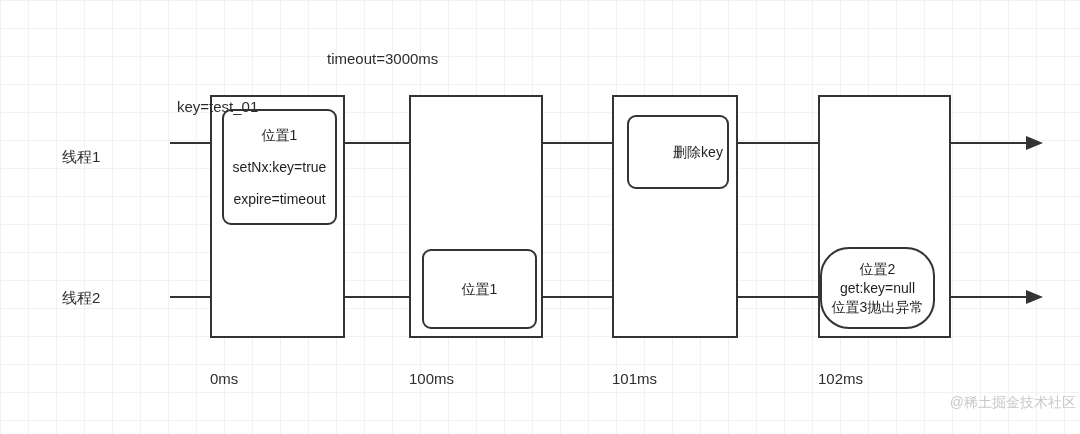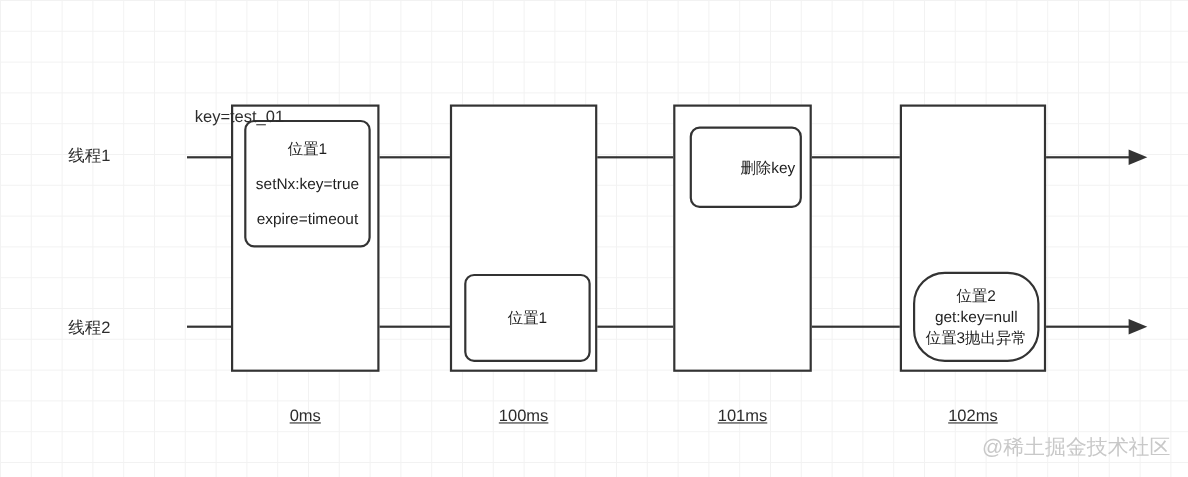--- a/index.html
+++ b/index.html
@@ -32,21 +32,21 @@
 
   
   .thread-label {
     position: absolute;
     left: 62px;
     font-size: 15px;
     color: #2d2d2d;
     white-space: nowrap;
     z-index: 4;
   }
-  .thread-label.t1 { top: 132px; }
+  .thread-label.t1 { top: 148px; }
   .thread-label.t2 { top: 289px; }
 
   
   .thread-line {
     position: absolute;
     left: 170px;
     width: 857px;
     height: 2px;
     background: #333333;
     z-index: 1;
@@ -97,55 +97,55 @@
     z-index: 3;
   }
   .note .note-line { white-space: nowrap; }
 
   .note.n1 { left: 10px; top: 12px; width: 115px; height: 116px; }
   .note.n1 .note-line { line-height: 32px; }
   .note.n2 { left: 11px; top: 152px; width: 115px; height: 80px; }
   .note.n2 .note-line { line-height: 21px; }
   .note.n3 { left: 13px; top: 18px; width: 102px; height: 74px; padding-left: 40px; }
   .note.n3 .note-line { line-height: 20px; }
-  .note.n4 { left: 10px; top: 150px; width: 115px; height: 82px; border-radius: 29px; }
+  .note.n4 { left: 0; top: 150px; width: 115px; height: 82px; border-radius: 29px; }
   .note.n4 .note-line { line-height: 19px; }
 
   
   .time-label {
     position: absolute;
     top: 370px;
     font-size: 15px;
     color: #2d2d2d;
-    text-align: center;
+    text-align: left;
     z-index: 4;
-    text-decoration: underline;
   }
   .time-label.c1 { left: 210px; width: 135px; }
   .time-label.c2 { left: 409px; width: 134px; }
   .time-label.c3 { left: 612px; width: 126px; }
   .time-label.c4 { left: 818px; width: 133px; }
 
   
   .watermark {
     position: absolute;
     top: 394px;
-    right: 16px;
-    font-size: 19px;
+    right: 4px;
+    font-size: 14px;
     color: #c8c8c8;
     white-space: nowrap;
     z-index: 4;
   }
 </style>
 </head>
 <body>
 
 <div class="canvas">
 
   <div class="param-label param-key">key=test_01</div>
+  <div class="param-label param-timeout">timeout=3000ms</div>
 
   <div class="thread-label t1">线程1</div>
   <div class="thread-label t2">线程2</div>
 
   <div class="thread-line t1"></div>
   <div class="arrowhead t1"></div>
   <div class="thread-line t2"></div>
   <div class="arrowhead t2"></div>
 
   <div class="step-box b1">

